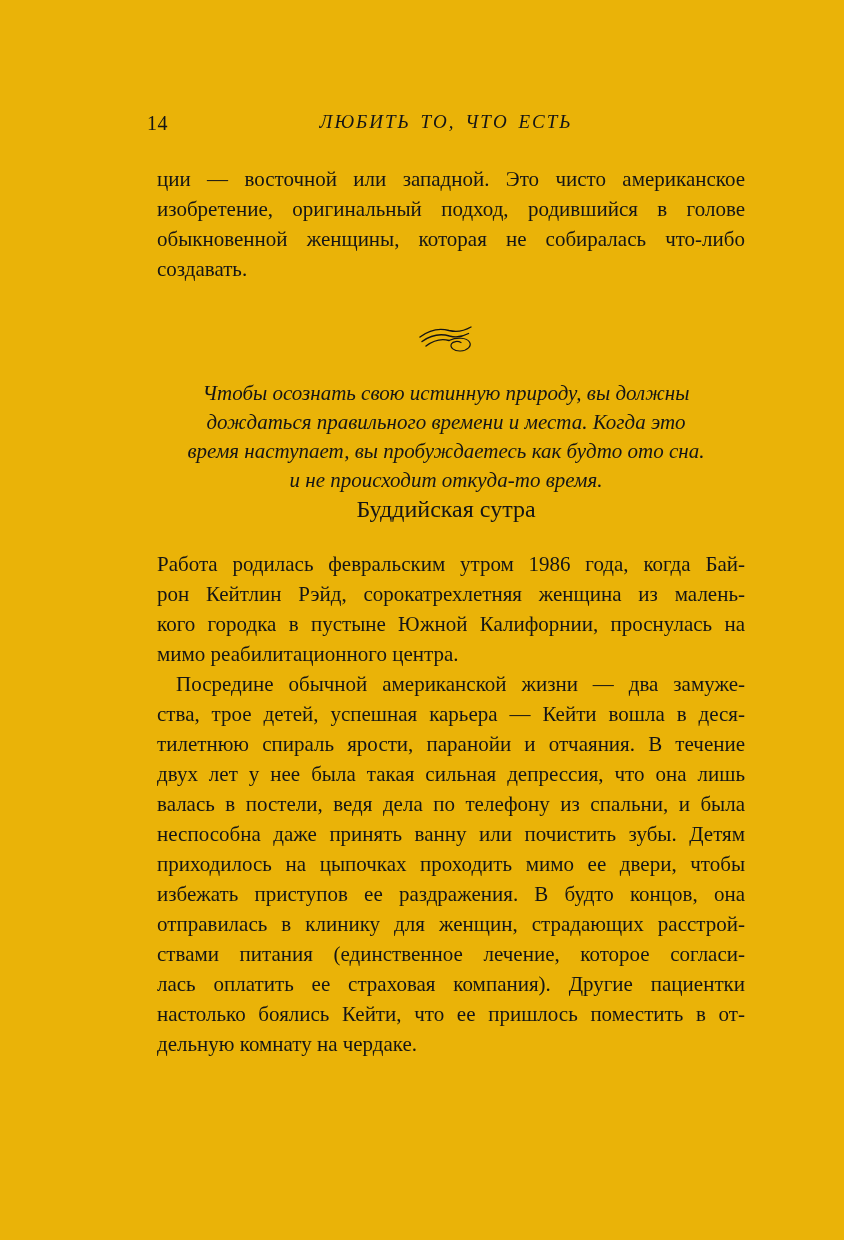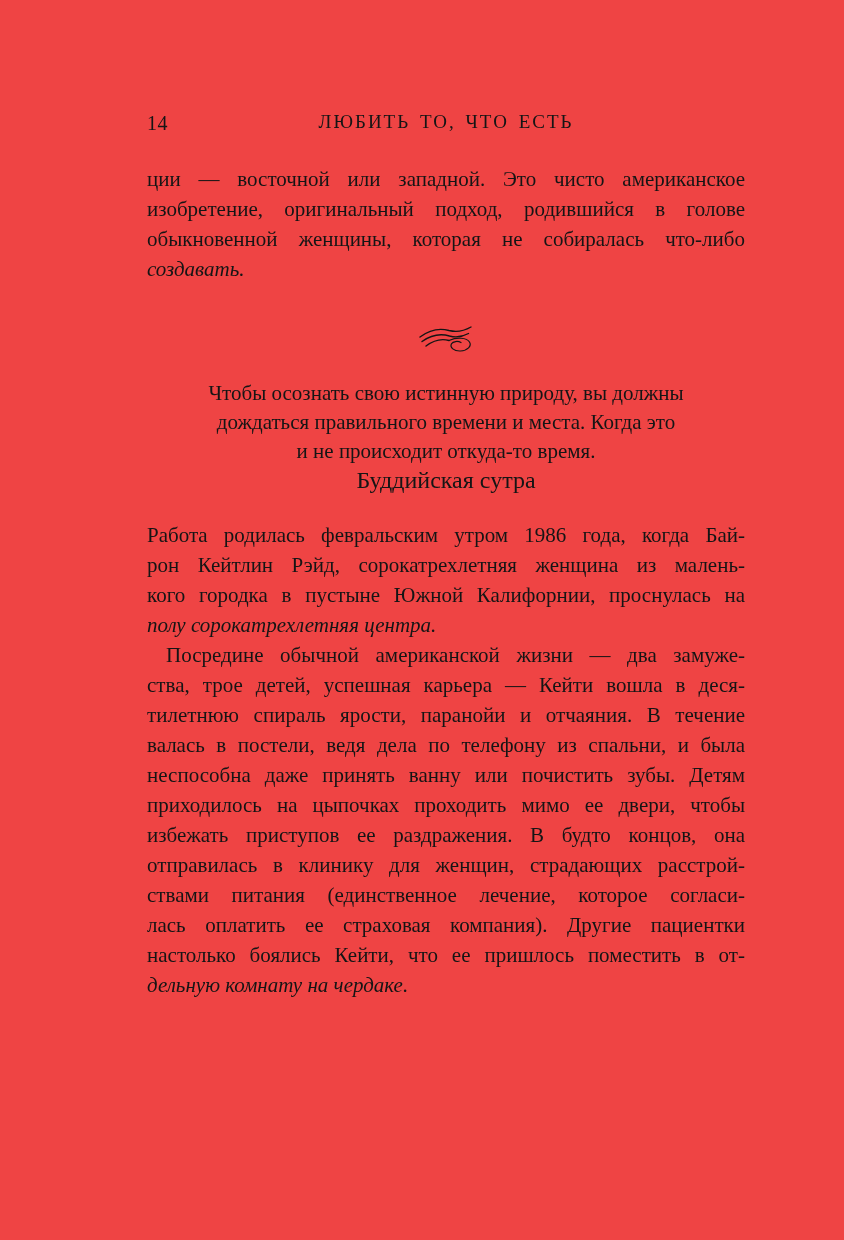--- a/index.html
+++ b/index.html
@@ -4,21 +4,21 @@
 <style>
   html, body {
     margin: 0;
     padding: 0;
     background: #ffffff;
   }
   .page {
     position: relative;
     width: 844px;
     height: 1240px;
-    background: #ef4444;
+    background: #eab308;
     color: #151515;
     font-family: "Liberation Serif", "DejaVu Serif", serif;
     overflow: hidden;
   }
   .content {
     margin-left: 147px;
     width: 598px;
   }
   
   .running-head {
@@ -32,44 +32,47 @@
     top: 1px;
     font-size: 20px;
     letter-spacing: 0.5px;
   }
   .running-title {
     display: block;
     text-align: center;
     font-size: 19px;
     letter-spacing: 2px;
     word-spacing: 3px;
+    font-style: italic;
   }
   
   .para { font-size: 21px; line-height: 30px; }
   .para .line {
     text-align: justify;
     text-align-last: justify;
     white-space: normal;
+    margin-left: 10px;
   }
-  .para .line.last { text-align-last: left; font-style: italic; }
+  .para .line.last { text-align-last: left; }
   .para.indented .line:first-child { text-indent: 19px; font-family: Liberation Serif, serif; }
   .para1 { margin-top: 27px; }
   .para2 { margin-top: 25px; }
   
   .ornament {
     margin-top: 42px;
     height: 26px;
     display: flex;
     justify-content: center;
     align-items: center;
   }
   .ornament svg { display: block; }
   
   .epigraph {
     margin-top: 27px;
+    font-style: italic;
     font-size: 21px;
     line-height: 29px;
   }
   .epigraph .line { text-align: center; }
   .attribution {
     font-size: 24px;
     line-height: 29px;
     text-align: center;
     font-style: normal;
   }
@@ -99,36 +102,38 @@
           <path d="M3 15.5 C 12 9, 22 7.5, 30.5 10 C 38 12, 44 10.5, 49.5 7.5" stroke="#141414" stroke-width="1.4" stroke-linecap="round"></path>
           <path d="M7 20 C 15 14, 23 12.5, 30 14.5" stroke="#141414" stroke-width="1.4" stroke-linecap="round"></path>
           <path d="M30 14.5 C 38 11, 47.5 11.5, 50.5 16 C 53 20, 48.5 24.5, 41.5 25 C 35 25.3, 30.5 21.5, 32.5 17.8 C 34 15.2, 39 14.8, 42 16.5" stroke="#141414" stroke-width="1.2" stroke-linecap="round"></path>
         </svg>
       </span>
     </div>
 
     <div class="epigraph">
         <div class="line">Чтобы осознать свою истинную природу, вы должны</div>
         <div class="line">дождаться правильного времени и места. Когда это</div>
+        <div class="line">время наступает, вы пробуждаетесь как будто ото сна.</div>
         <div class="line last">и не происходит откуда-то время.</div>
       </div>
 
     <div class="attribution">Буддийская сутра</div>
 
     <div class="para para2">
         <div class="line">Работа родилась февральским утром 1986 года, когда Бай-</div>
         <div class="line">рон Кейтлин Рэйд, сорокатрехлетняя женщина из малень-</div>
         <div class="line">кого городка в пустыне Южной Калифорнии, проснулась на</div>
-        <div class="line last">полу сорокатрехлетняя центра.</div>
+        <div class="line last">мимо реабилитационного центра.</div>
       </div>
 
     <div class="para indented">
         <div class="line">Посредине обычной американской жизни — два замуже-</div>
         <div class="line">ства, трое детей, успешная карьера — Кейти вошла в деся-</div>
         <div class="line">тилетнюю спираль ярости, паранойи и отчаяния. В течение</div>
+        <div class="line">двух лет у нее была такая сильная депрессия, что она лишь</div>
         <div class="line">валась в постели, ведя дела по телефону из спальни, и была</div>
         <div class="line">неспособна даже принять ванну или почистить зубы. Детям</div>
         <div class="line">приходилось на цыпочках проходить мимо ее двери, чтобы</div>
         <div class="line">избежать приступов ее раздражения. В будто концов, она</div>
         <div class="line">отправилась в клинику для женщин, страдающих расстрой-</div>
         <div class="line">ствами питания (единственное лечение, которое согласи-</div>
         <div class="line">лась оплатить ее страховая компания). Другие пациентки</div>
         <div class="line">настолько боялись Кейти, что ее пришлось поместить в от-</div>
         <div class="line last">дельную комнату на чердаке.</div>
       </div>

